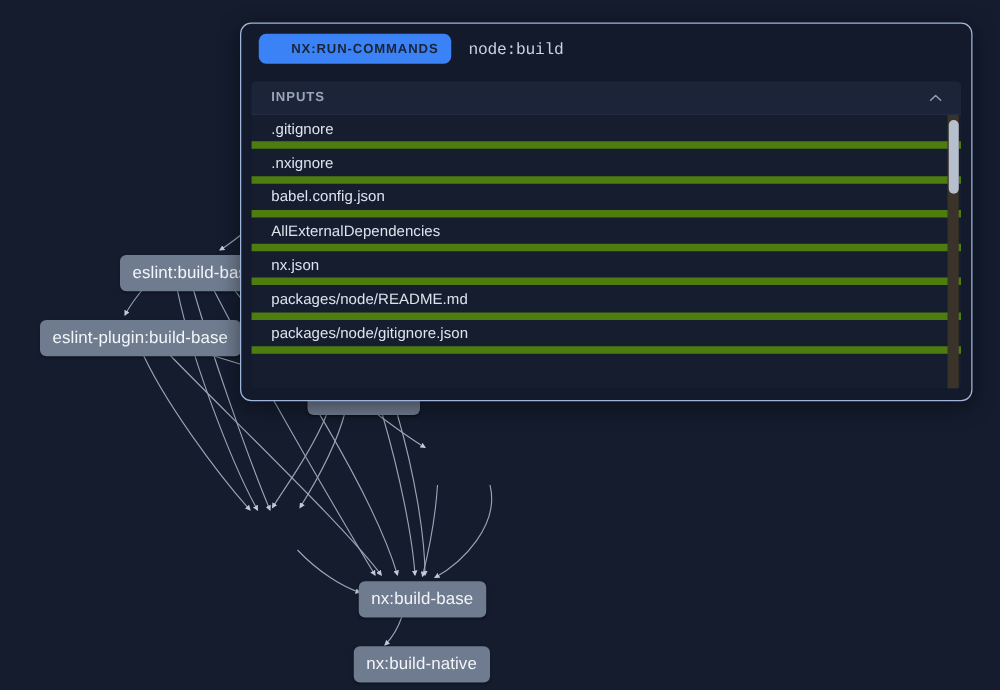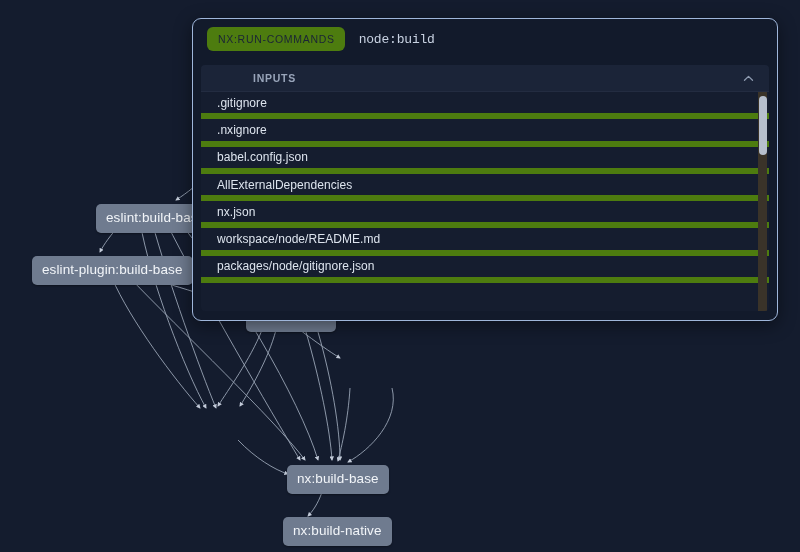--- a/index.html
+++ b/index.html
@@ -59,26 +59,26 @@
     box-shadow: 0 4px 18px rgba(0,0,0,0.45);
   }
   #panel-header {
     height: 40px;
     display: flex;
     align-items: center;
     padding: 0 14px;
     box-sizing: border-box;
   }
   #executor-badge {
-    background: #4d7c0f;
+    background: #3b82f6;
     color: #1b2436;
     font-size: 10.5px;
-    font-weight: normal;
+    font-weight: bold;
     letter-spacing: 0.7px;
-    padding: 6px 10px 6px 11px;
+    padding: 6px 10px 6px 26px;
     border-radius: 6px;
     font-family: "Liberation Sans", sans-serif;
   }
   #target-name {
     color: #c8d2e2;
     font-size: 13px;
     margin-left: 14px;
     font-family: "Liberation Mono", monospace;
     letter-spacing: -0.2px;
   }
@@ -104,21 +104,20 @@
     justify-content: space-between;
     padding: 0 14px 0 16px;
     box-sizing: border-box;
     border-bottom: 1px solid #232c41;
   }
   #inputs-title {
     color: #99a5ba;
     font-size: 10.5px;
     font-weight: bold;
     letter-spacing: 0.75px;
-    margin-left: 36px;
   }
   .chevron-up {
     width: 13px;
     height: 13px;
     display: block;
   }
   .chevron-up svg { display: block; }
 
   #inputs-scroll {
     flex: 1;
@@ -242,21 +241,21 @@
       </span>
     </div>
 
     <div id="inputs-scroll">
       <div id="inputs-list">
           <div class="input-row">.gitignore</div>
           <div class="input-row">.nxignore</div>
           <div class="input-row">babel.config.json</div>
           <div class="input-row">AllExternalDependencies</div>
           <div class="input-row">nx.json</div>
-          <div class="input-row">workspace/node/README.md</div>
+          <div class="input-row">packages/node/README.md</div>
           <div class="input-row">packages/node/gitignore.json</div>
         </div>
 
       <div id="scroll-track">
         <div id="scroll-thumb" style="height: 59.13px; top: 4.19px;"></div>
       </div>
     </div>
 
   </div>
 </div>

